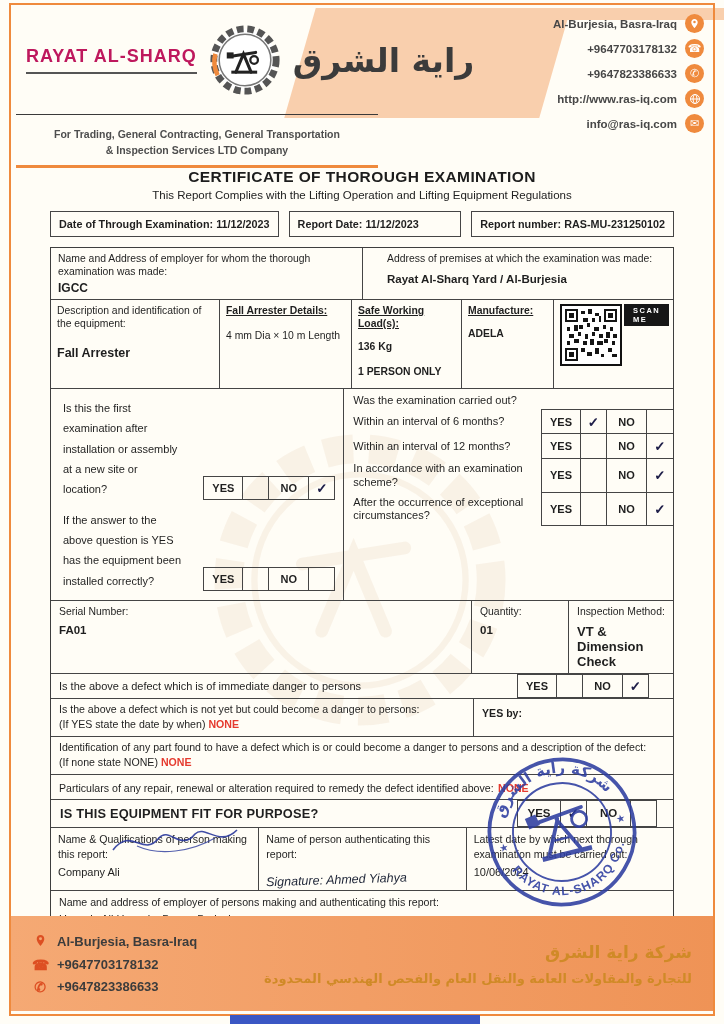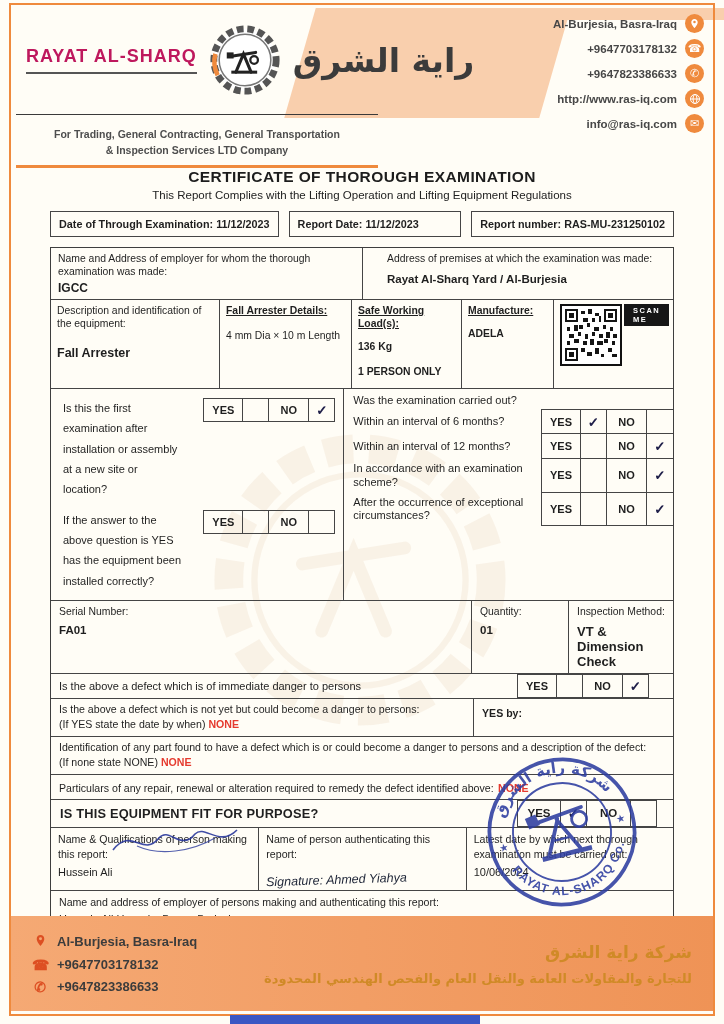--- a/index.html
+++ b/index.html
@@ -42,21 +42,21 @@
   .equip > div { padding:4px 6px; min-height:88px; }
   .equip > div + div { border-left:1.2px solid #454545; }
   .ulab { font-size:10.4px; font-weight:bold; text-decoration:underline; line-height:1.25; }
   .qr-cell { display:flex; align-items:flex-start; justify-content:center; gap:2px; }
   .qr-wrap { border:2px solid #111; background:#fff; padding:3px; line-height:0; }
   .qr-bar { background:#161616; color:#fff; font-size:7.5px; font-weight:bold; letter-spacing:1.5px; padding:2px 9px; }
 
   .questions { display:grid; grid-template-columns:47% 53%; }
   .q-left { padding:4px 6px; }
   .q-right { border-left:1.2px solid #454545; }
-  .qblock { display:flex; align-items:flex-start; gap:22px; padding:5px 2px; }
+  .qblock { display:flex; align-items:flex-end; gap:22px; padding:5px 2px; }
   .qtext { flex:1; font-size:11px; line-height:1.85; padding-left:4px; }
   .ckt { display:flex; }
   .ckt .c { border:1.2px solid #454545; display:flex; align-items:center; justify-content:center; height:24px; font-size:11px; font-weight:bold; }
   .ckt .c + .c { border-left:none; }
   .ckt .clab { width:40px; }
   .ckt .cbx { width:26px; font-size:13.5px; color:#20204a; }
   .exam-head { font-size:11px; padding:5px 9px 3px; }
   .exam-row { display:flex; align-items:stretch; }
   .exam-q { flex:1; font-size:11px; padding:3px 9px; display:flex; align-items:center; line-height:1.25; }
   .exam-row .ckt .c { height:auto; min-height:25px; }
@@ -413,21 +413,21 @@
         <div class="c clab">YES</div>
         <div class="c cbx">✓</div>
         <div class="c clab">NO</div>
         <div class="c cbx"></div>
       </div>
     </div>
 
     <div class="sec sigrow">
       <div>
         <div class="small-t">Name &amp; Qualifications of person making this report:</div>
-        <div class="sig-name">Hussein Ali</div>
+        <div class="sig-name">Company Ali</div>
         <svg class="sig-squiggle" width="132" height="36" viewBox="0 0 132 36" aria-hidden="true">
           <path d="M4 26 C 22 2, 34 34, 50 14 C 60 2, 72 28, 86 10 C 96 0, 110 24, 128 6" stroke="#2b3a9c" stroke-width="1.6" fill="none" opacity=".9"></path>
           <path d="M28 22 C 50 32, 82 28, 106 14" stroke="#2b3a9c" stroke-width="1.2" fill="none" opacity=".8"></path>
         </svg>
       </div>
       <div>
         <div class="small-t">Name of person authenticating this report:</div>
         <div class="sig-hand">Signature: Ahmed Yiahya</div>
       </div>
       <div>

